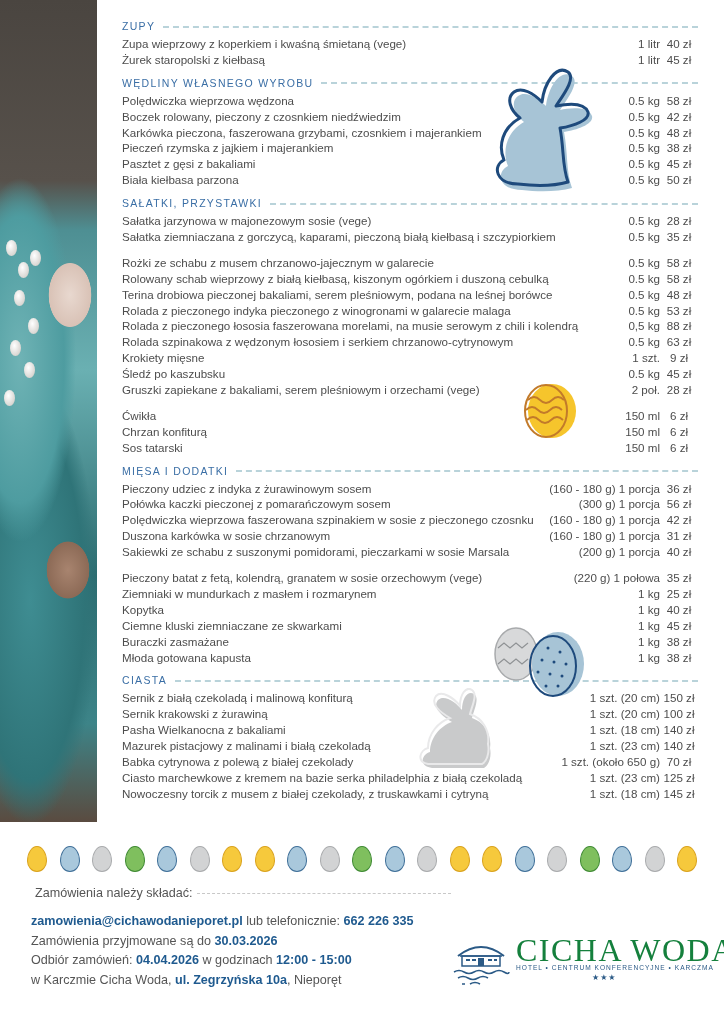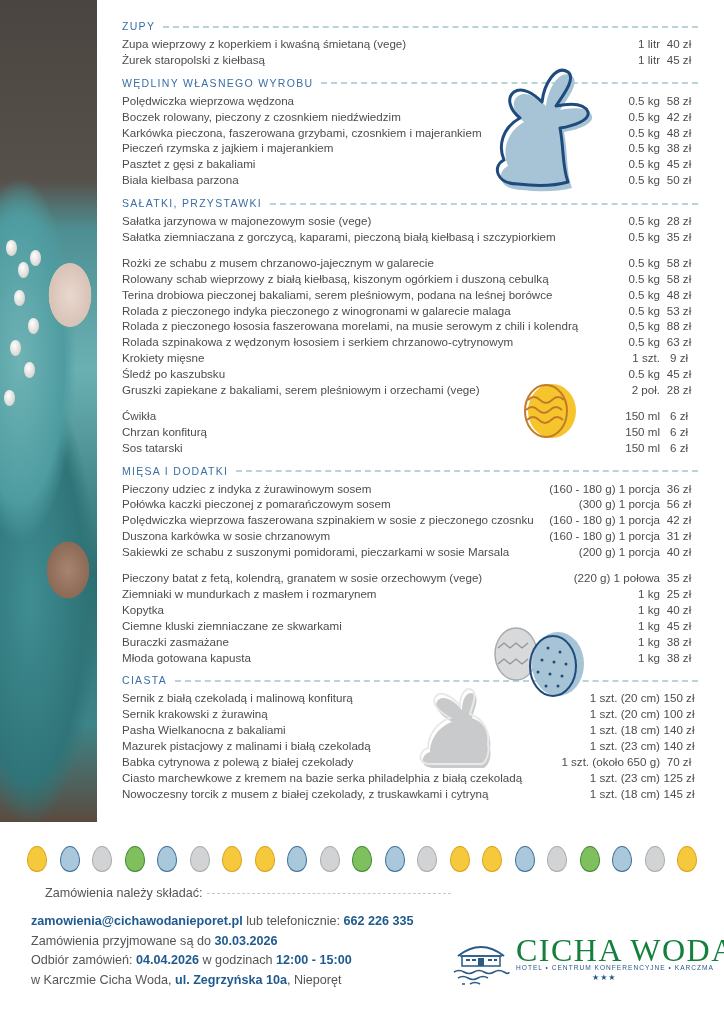--- a/index.html
+++ b/index.html
@@ -45,21 +45,21 @@
   .gap { height: 10px; }
 
   .deco { position: absolute; }
 
   
   .eggs { position: absolute; left: 27px; top: 846px; width: 670px; height: 30px; display: flex; justify-content: space-between; }
   .egg { width: 20px; height: 26px; border-radius: 50% 50% 50% 50% / 58% 58% 42% 42%; position: relative; box-sizing: border-box; border: 1.5px solid; }
 
   
   .footer { position: absolute; left: 31px; top: 882px; width: 420px; font-size: 12.6px; color: #555; }
-  .f-head { display: flex; align-items: center; color: #555; font-size: 12.6px; margin-left: 14px; height: 22px; }
+  .f-head { display: flex; align-items: center; color: #555; font-size: 12.6px; margin-left: 4px; height: 22px; }
   .f-head .dash2 { flex: 1; border-top: 1px dashed #c8c8c8; margin-left: 4px; width: 280px; }
   .f-line { height: 19.5px; line-height: 19.5px; white-space: nowrap; }
   .b { font-weight: bold; color: #1f5a8f; text-align: center; }
   .logo { position: absolute; left: 452px; top: 932px; width: 250px; height: 60px; }
   .logo-title { position: absolute; left: 64px; top: 0; font-family: "Liberation Serif", serif; font-size: 32px; letter-spacing: 1.5px; color: #15803d; white-space: nowrap; }
   .logo-sub { position: absolute; left: 64px; top: 32px; font-size: 6.6px; letter-spacing: 1px; color: #2b5a86; white-space: nowrap; }
   .logo-stars { position: absolute; left: 140px; top: 41px; font-size: 8px; color: #2b5a86; letter-spacing: 1px; }
 </style>
 </head>
 <body>

